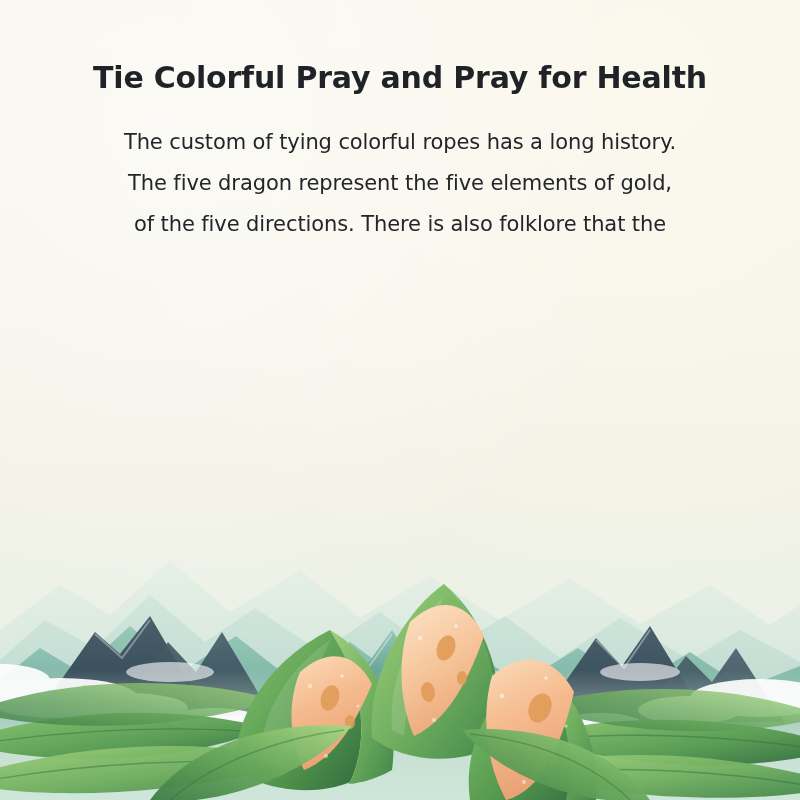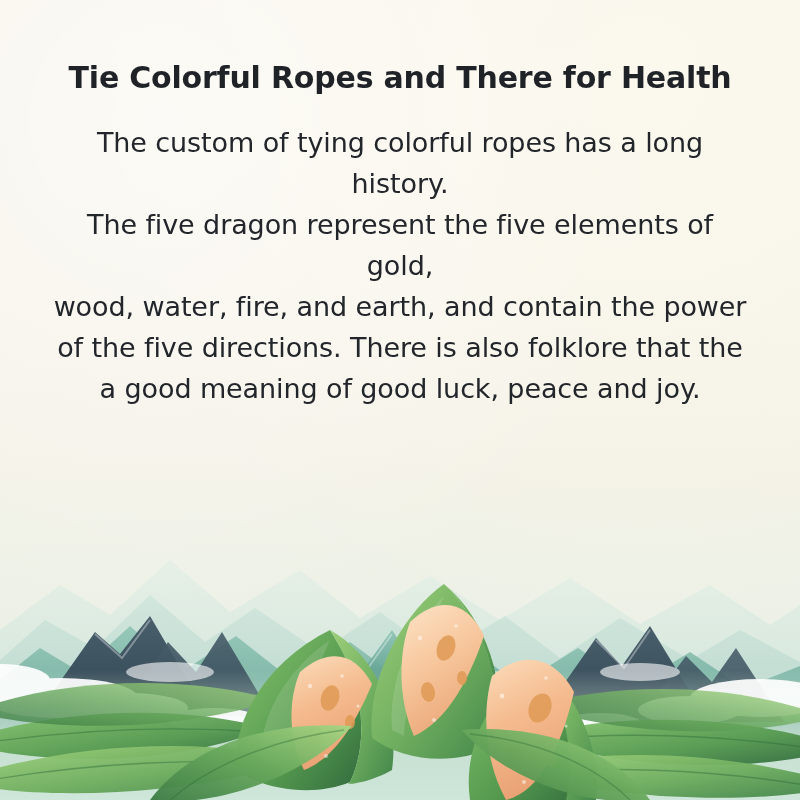--- a/index.html
+++ b/index.html
@@ -38,21 +38,21 @@
     font-family: "DejaVu Sans", sans-serif;
     font-weight: bold;
     font-size: 30px;
     letter-spacing: -0.2px;
     color: #1f2328;
     margin: 0 0 26px 0;
     line-height: 1.2;
   }
   .body-copy {
     font-family: "DejaVu Sans", sans-serif;
-    font-size: 27px;
+    font-size: 21px;
     line-height: 41px;
     color: #22262b;
     margin: 0 auto;
     width: 700px;
     letter-spacing: -0.1px;
   }
 
   
   .scene {
     position: absolute;
@@ -248,23 +248,21 @@
         <path d="M650,330 C612,278 540,254 462,260 C494,298 556,326 606,330 Z" fill="url(#leafC)" opacity="0.95"></path>
         <g stroke="#2f6b3a" stroke-opacity="0.4" fill="none" stroke-width="1.4">
           <path d="M170,330 C214,292 280,268 344,260"></path>
           <path d="M630,330 C592,292 532,270 470,264"></path>
         </g>
       </g>
     </svg>
   </div>
 
   <div class="text-area">
-    <h1 class="title">Tie Colorful Ropes and There for Health</h1>
+    <h1 class="title">Tie Colorful Pray and Pray for Health</h1>
     <div class="body-copy">
       <div>The custom of tying colorful ropes has a long history.</div>
       <div>The five dragon represent the five elements of gold,</div>
-      <div>wood, water, fire, and earth, and contain the power</div>
       <div>of the five directions. There is also folklore that the</div>
-      <div>a good meaning of good luck, peace and joy.</div>
     </div>
   </div>
 
 </div>
 
 </body></html>

